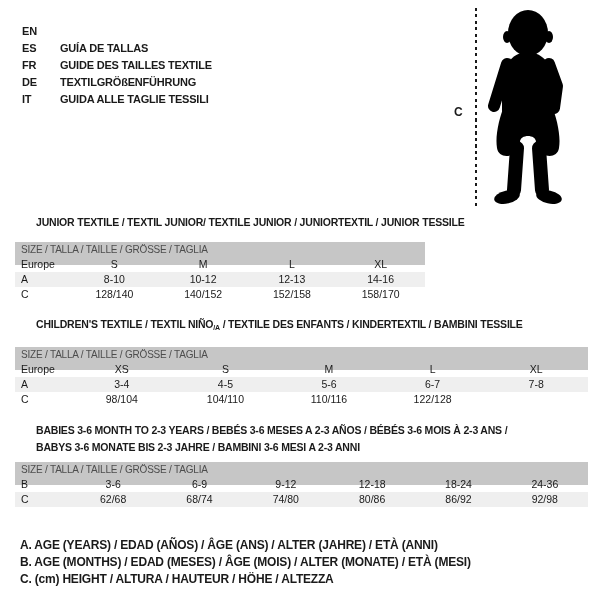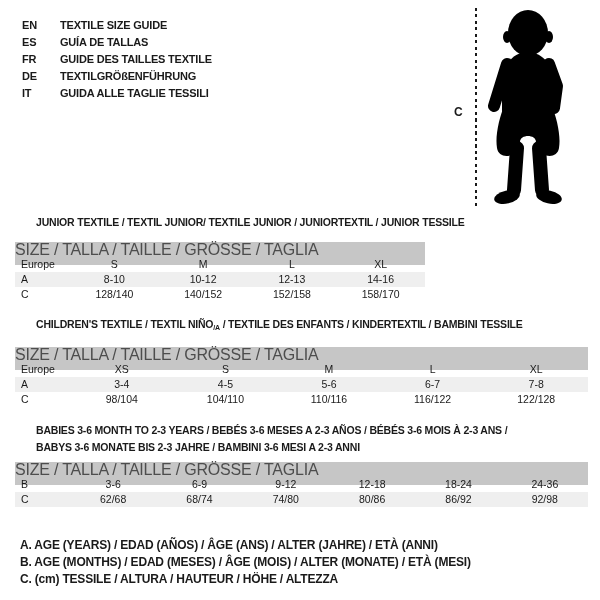--- a/index.html
+++ b/index.html
@@ -1,38 +1,38 @@
 <!DOCTYPE html>
 <html><head>
 <meta charset="utf-8">
 <style>
   html,body{margin:0;padding:0;background:#fff;}
   #page{
     position:relative;width:600px;height:600px;background:#ffffff;overflow:hidden;
     font-family:"Liberation Sans", sans-serif;color:#1a1a1a;
   }
   
-  .lang-block{position:absolute;left:22px;top:17px;}
+  .lang-block{position:absolute;left:22px;top:23px;}
   .lang-row{display:flex;height:17px;line-height:17px;font-weight:bold;font-size:11px;letter-spacing:-0.2px;}
   .lang-code{width:38px;}
   
   .figure{position:absolute;left:452px;top:8px;width:140px;height:204px;}
   .dash-line{
     position:absolute;left:23px;top:0;width:2px;height:200px;
     background:repeating-linear-gradient(to bottom,#1a1a1a 0 3px,transparent 3px 6.5px);
   }
   .c-label{position:absolute;left:2px;top:97px;font-weight:bold;font-size:12px;}
   .baby-svg{position:absolute;left:29px;top:0;width:92px;height:200px;}
   
   .sec-title{position:absolute;left:36px;font-weight:bold;font-size:10.5px;letter-spacing:-0.2px;white-space:nowrap;}
   .sub{font-size:7px;position:relative;top:2px;}
   
   .size-bar{
     position:absolute;left:15px;height:23px;line-height:15px;
-    background:#c6c6c6;color:#4d4d4d;font-size:16px;box-sizing:border-box;
+    background:#c6c6c6;color:#4d4d4d;font-size:10px;padding-left:6px;box-sizing:border-box;
     letter-spacing:-0.2px;
   }
   .tbl{position:absolute;left:15px;font-size:10.5px;}
   .tbl .row{display:grid;height:15px;line-height:15px;}
   .tbl .row.shaded{background:#efefef;}
   .tbl .row .lbl{padding-left:6px;text-align:left;}
   .tbl .row .cell{text-align:center;}
   .cols4{grid-template-columns:55px repeat(4,1fr);}
   .cols5{grid-template-columns:55px repeat(5,1fr);}
   .cols6{grid-template-columns:55px repeat(6,1fr);}
@@ -42,21 +42,20 @@
   .footnote{position:absolute;left:20px;height:17px;line-height:17px;font-weight:bold;font-size:12px;letter-spacing:-0.2px;white-space:nowrap;}
 </style>
 </head>
 <body>
 
 <div id="page">
 
   <div class="lang-block">
     <div class="lang-row">
       <span class="lang-code">EN</span>
-      <span class="lang-label">TEXTILE SIZE GUIDE</span>
     </div>
     <div class="lang-row">
       <span class="lang-code">ES</span>
       <span class="lang-label">GUÍA DE TALLAS</span>
     </div>
     <div class="lang-row">
       <span class="lang-code">FR</span>
       <span class="lang-label">GUIDE DES TAILLES TEXTILE</span>
     </div>
     <div class="lang-row">
@@ -132,21 +131,20 @@
       <span class="cell">4-5</span>
       <span class="cell">5-6</span>
       <span class="cell">6-7</span>
       <span class="cell">7-8</span>
     </div>
     <div class="row cols5">
       <span class="lbl">C</span>
       <span class="cell">98/104</span>
       <span class="cell">104/110</span>
       <span class="cell">110/116</span>
-      <span class="cell">116/122</span>
       <span class="cell">122/128</span>
     </div>
   </div>
 
   <div class="sec-title" style="top:424px;">BABIES 3-6 MONTH TO 2-3 YEARS / BEBÉS 3-6 MESES A 2-3 AÑOS / BÉBÉS 3-6 MOIS À 2-3 ANS /</div>
   <div class="sec-title" style="top:441px;">BABYS 3-6 MONATE BIS 2-3 JAHRE / BAMBINI 3-6 MESI A 2-3 ANNI</div>
   <div class="size-bar w2" style="top:462px;">SIZE / TALLA / TAILLE / GRÖSSE / TAGLIA</div>
   <div class="tbl w2" style="top:477px;">
     <div class="row cols6">
       <span class="lbl">B</span>
@@ -163,15 +161,15 @@
       <span class="cell">68/74</span>
       <span class="cell">74/80</span>
       <span class="cell">80/86</span>
       <span class="cell">86/92</span>
       <span class="cell">92/98</span>
     </div>
   </div>
 
   <div class="footnote" style="top:537px;">A. AGE (YEARS) / EDAD (AÑOS) / ÂGE (ANS) / ALTER (JAHRE) / ETÀ (ANNI)</div>
   <div class="footnote" style="top:554px;">B. AGE (MONTHS) / EDAD (MESES) / ÂGE (MOIS) / ALTER (MONATE) / ETÀ (MESI)</div>
-  <div class="footnote" style="top:571px;">C. (cm) TESSILE / ALTURA / HAUTEUR / HÖHE / ALTEZZA</div>
+  <div class="footnote" style="top:571px;">C. (cm) HEIGHT / ALTURA / HAUTEUR / HÖHE / ALTEZZA</div>
 
 </div>
 
 </body></html>

